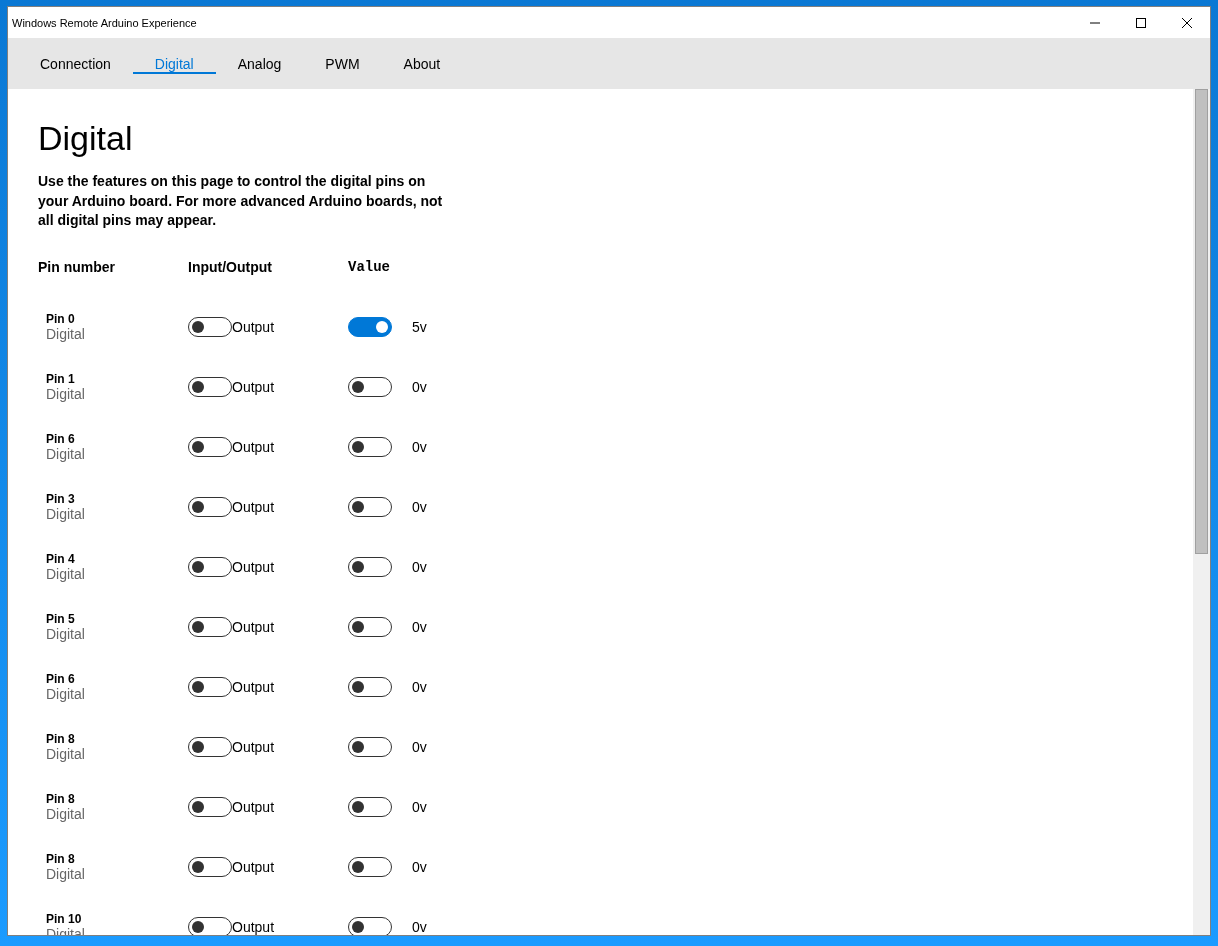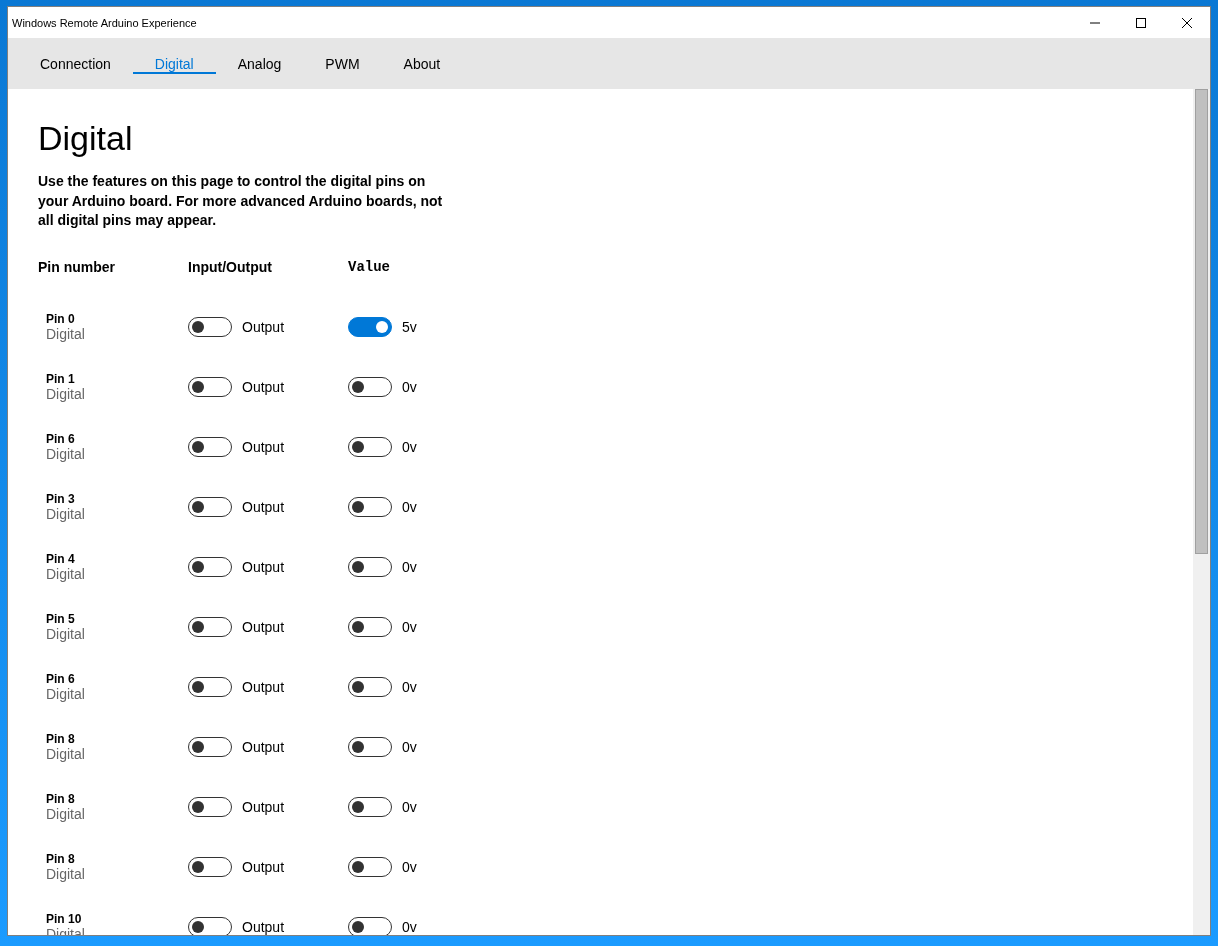--- a/index.html
+++ b/index.html
@@ -37,22 +37,22 @@
     .col-headers { display:flex; font-weight:600; font-size:14px; color:#000; margin-bottom:30px; }
     .col-pin  { width:150px; }
     .col-io   { width:160px; }
     .col-val  { width:160px;font-family:Liberation Mono, monospace; }
 
     .pin-row { display:flex; align-items:center; min-height:44px; margin-bottom:16px; }
     .pin-label      { width:150px; padding-left:8px; }
     .pin-name       { font-weight:600; font-size:12px; color:#000; }
     .pin-type       { font-size:14px; color:#666666; }
 
-    .io-cell  { width:160px; display:flex; align-items:center; gap:10px;text-align:center; }
-    .val-cell { width:160px; display:flex; align-items:center; gap:10px; }
+    .io-cell  { width:160px; display:flex; align-items:center; gap:0;text-align:center; }
+    .val-cell { width:160px; display:flex; align-items:center; gap:20px; }
     .toggle-label { font-size:14px; color:#000; }
 
     
     .toggle { width:44px; height:20px; border-radius:10px; background:#ffffff; border:1px solid #333; position:relative; cursor:pointer; flex:0 0 auto; }
     .toggle .knob { position:absolute; top:3px; left:3px; width:12px; height:12px; border-radius:50%; background:#333; transition:all .1s; }
     .toggle.on       { background:#0078d7; border-color:#0078d7; }
     .toggle.on .knob { left:27px; background:#ffffff; }
 
   </style>
 </head>

